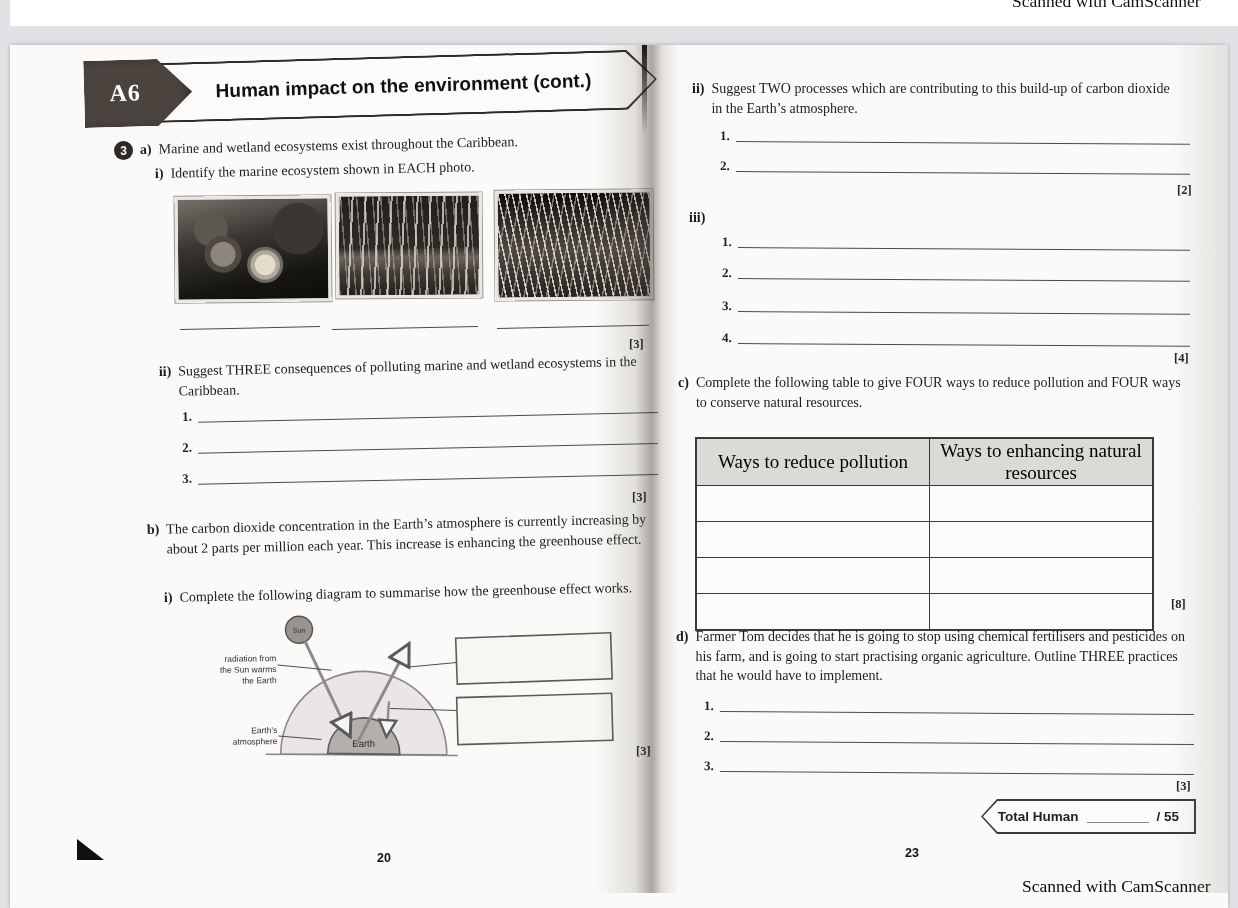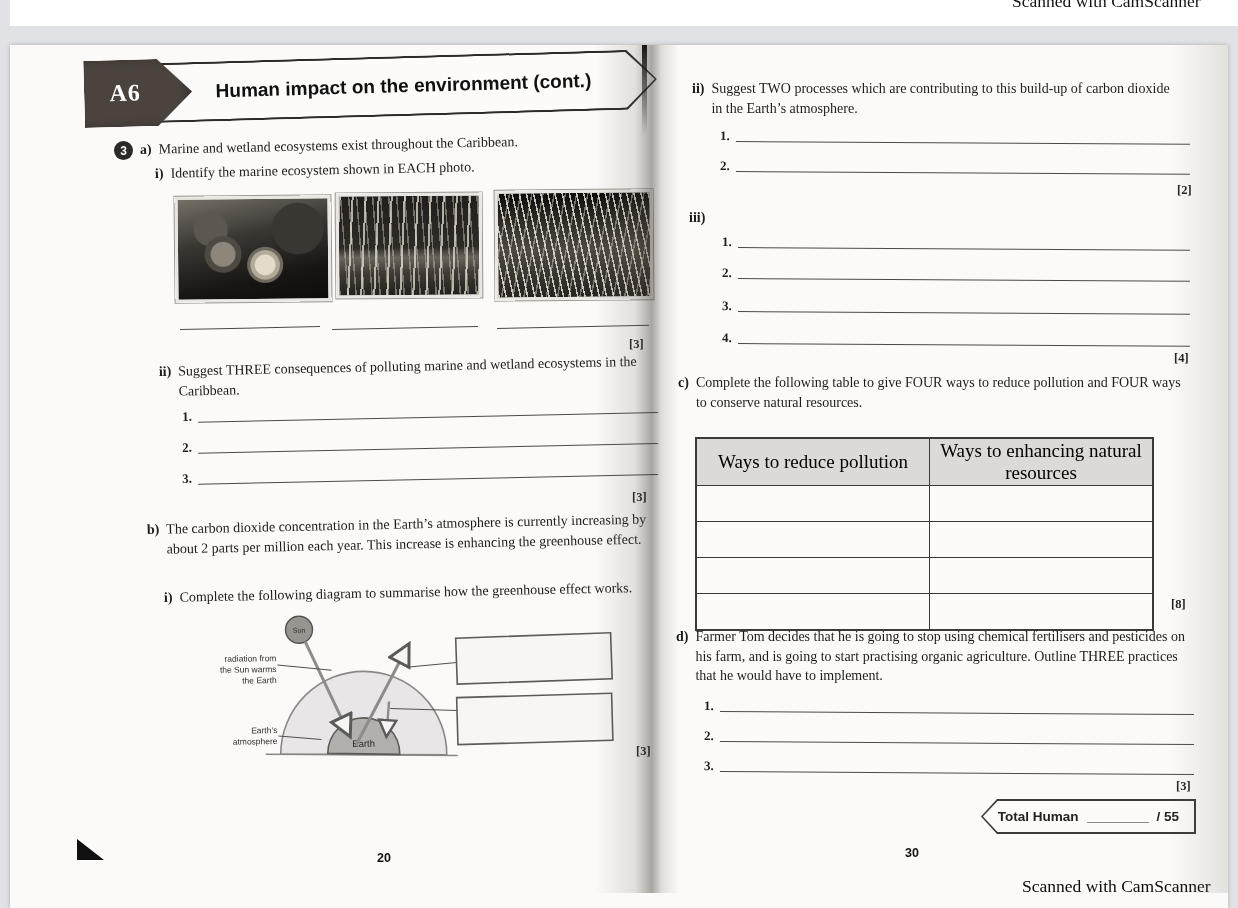--- a/index.html
+++ b/index.html
@@ -302,19 +302,19 @@
 
   <div class="abs total-box">
     <div class="total-outer"></div>
     <div class="total-inner">
       <span>Total Human</span>
       <span class="total-blank"></span>
       <span>/ 55</span>
     </div>
   </div>
 
-  <div class="abs pagenum" style="left:895px;top:801px;">30</div>
+  <div class="abs pagenum" style="left:895px;top:801px;">23</div>
   <div class="abs wm-bottom serif">Scanned with CamScanner</div>
 
   <div class="abs spine"></div>
   <div class="abs spine-top"></div>
   <div class="abs right-edge"></div>
 </div>
 
 </body></html>

